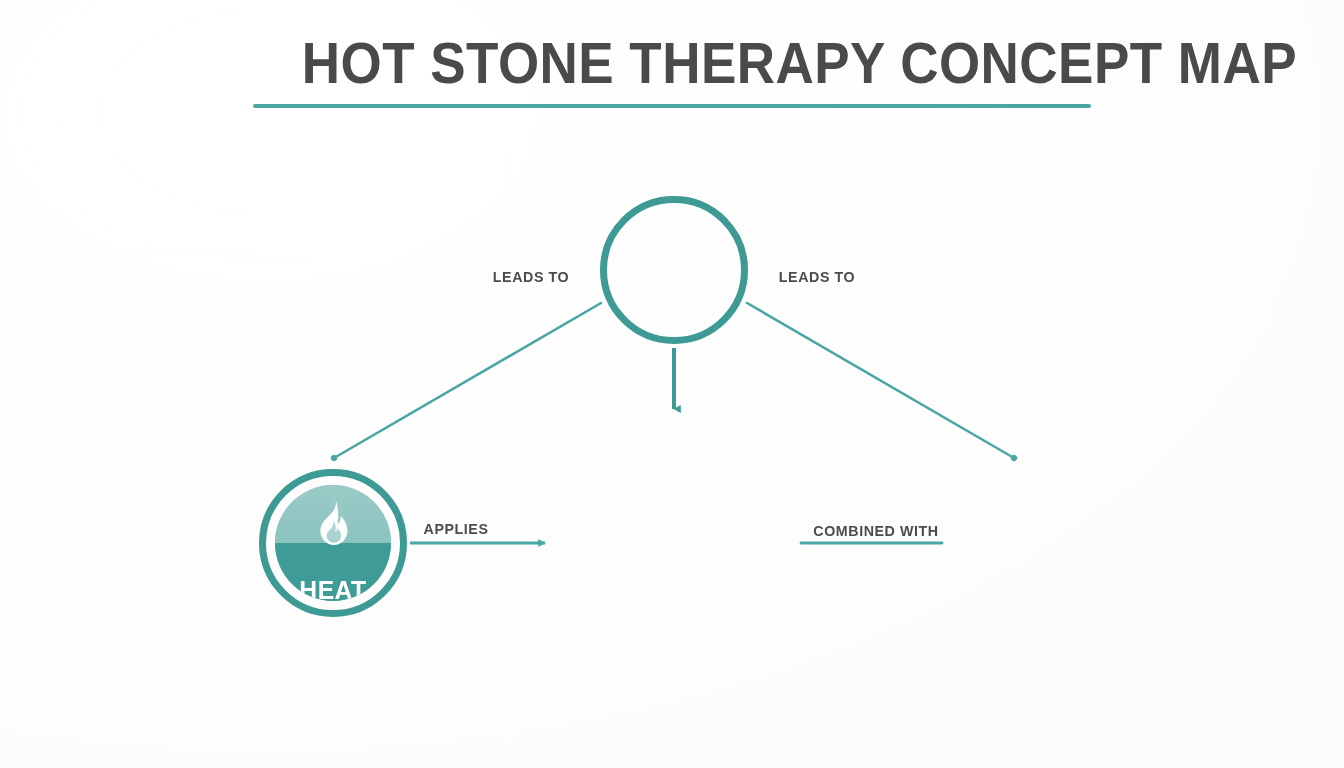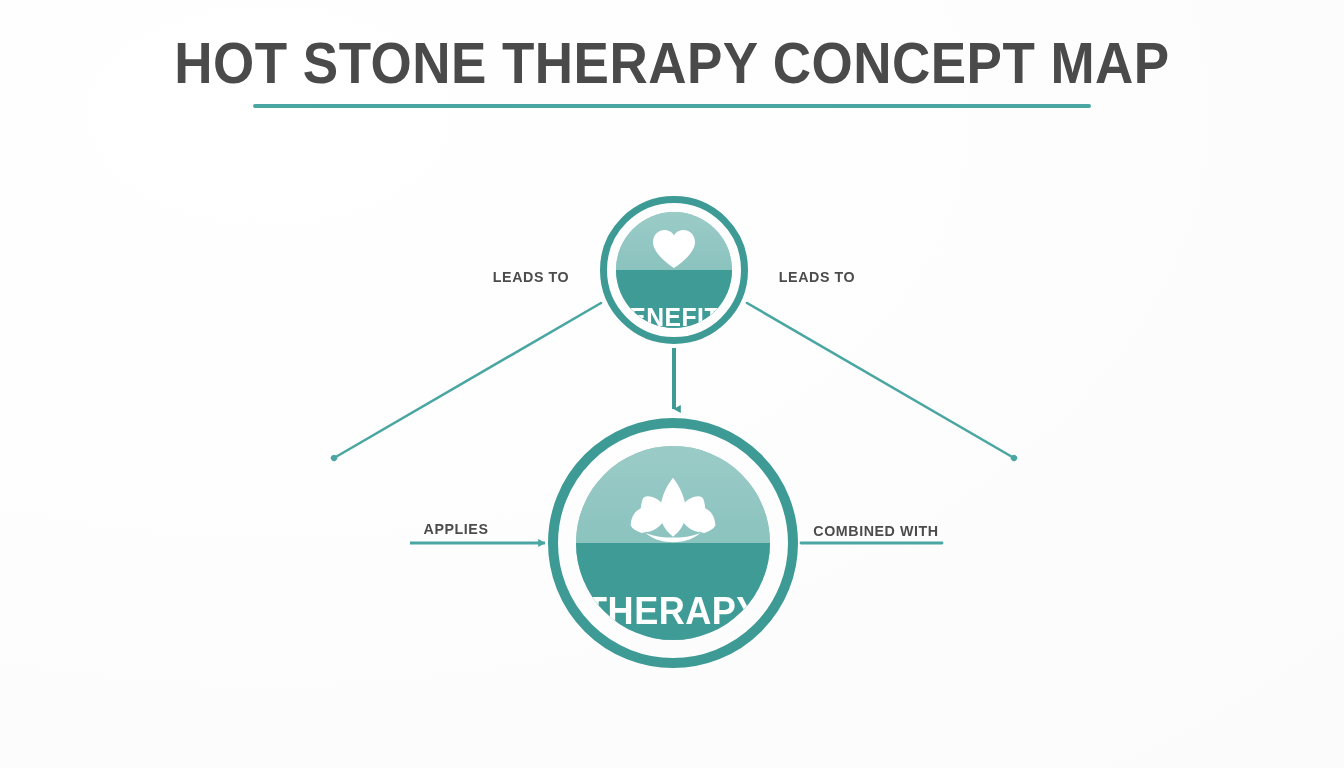--- a/index.html
+++ b/index.html
@@ -16,21 +16,21 @@
     background:
       radial-gradient(ellipse at 20% 15%, #ffffff 0%, #fdfdfd 55%, #fbfbfc 100%);
     overflow:hidden;
   }
 
   
   #title-block {
     position:absolute;
     left:0; top:34px;
     width:1344px;
-    text-align:center;
+    text-align:right;
   }
   #page-title {
     font-family:"Liberation Sans Narrow","Liberation Sans", sans-serif;
     font-size:57px;
     font-weight:bold;
     letter-spacing:0.5px;
     color:#4a4a4a;
     line-height:1.05;
     transform:scaleX(0.93);
     transform-origin:center;
@@ -164,55 +164,35 @@
   <div class="edge-label" style="left:531px; top:276px;">LEADS TO</div>
 
   <div class="edge-label" style="left:817px; top:276px;">LEADS TO</div>
 
   <div class="edge-label" style="left:456px; top:528px;">APPLIES</div>
 
   <div class="edge-label" style="left:876px; top:530px;">COMBINED WITH</div>
 
   <div class="node small" style="left:674px; top:270px;">
     <div class="node-ring"></div>
-    <div class="node-inner">
-      <div class="node-inner-top"></div>
-      <div class="node-inner-bottom"></div>
-      <svg class="node-icon" viewBox="0 0 48 44" style="width:46px;height:42px;top:16px;">
-        <path d="M24 42 C24 42 2 28.2 2 14.6 C2 7.1 7.6 2 14.2 2 C18.6 2 22.1 4.4 24 7.8
-                 C25.9 4.4 29.4 2 33.8 2 C40.4 2 46 7.1 46 14.6 C46 28.2 24 42 24 42 Z" fill="#ffffff"></path>
-      </svg>
-      <div class="node-label">BENEFITS</div>
-    </div>
   </div>
 
-  <div class="node large" style="left:673px; top:543px;">
+
+  <div class="node small" style="left:333px; top:543px;">
     <div class="node-ring"></div>
     <div class="node-inner">
       <div class="node-inner-top"></div>
       <div class="node-inner-bottom"></div>
-      <svg class="node-icon" viewBox="0 0 100 74" style="width:92px;height:68px;top:30px;">
-
-        <path d="M4 54 C4 40 14 33 25 33 C32 33 38 37 41 44 C35 54 26 60 16 62
-                 C10 60 6 58 4 54 Z" fill="#ffffff"></path>
-
-        <path d="M96 54 C96 40 86 33 75 33 C68 33 62 37 59 44 C65 54 74 60 84 62
-                 C90 60 94 58 96 54 Z" fill="#ffffff"></path>
-
-        <path d="M22 22 C32 22 41 30 44 41 C40 52 32 59 22 61 C15 52 13 36 17 25
-                 C18 23 20 22 22 22 Z" fill="#ffffff"></path>
-
-        <path d="M78 22 C68 22 59 30 56 41 C60 52 68 59 78 61 C85 52 87 36 83 25
-                 C82 23 80 22 78 22 Z" fill="#ffffff"></path>
-
-        <path d="M50 2 C58 12 64 26 64 39 C64 51 58 60 50 66 C42 60 36 51 36 39
-                 C36 26 42 12 50 2 Z" fill="#ffffff"></path>
-
-        <path d="M20 62 C30 70 40 72 50 72 C60 72 70 70 80 62
-                 C70 66 60 67 50 67 C40 67 30 66 20 62 Z" fill="#ffffff"></path>
+      <svg class="node-icon" viewBox="0 0 44 52" style="width:40px;height:47px;top:14px;">
+        <path d="M25 1 C26 9 23 13 18 18 C13 23 8 28 8 35.5 C8 44 14.8 51 23 51
+                 C31.2 51 38 44 38 35.5 C38 28.5 34.5 23 30.5 18.5
+                 C30.8 23 29.5 26 27 27.5 C28.5 20 28 9 25 1 Z" fill="#ffffff"></path>
+        <path d="M22.5 24 C23 29 21 31.5 18.5 34 C16.5 36 15 38 15 40.5
+                 C15 45 18.6 48.5 23 48.5 C27.4 48.5 31 45 31 40.5
+                 C31 37 29 34.5 26.5 32 C26.8 34.5 26 36 24.5 37
+                 C25.5 33 25 28 22.5 24 Z" fill="#a9d3d0"></path>
       </svg>
-      <div class="node-label">THERAPY</div>
+      <div class="node-label">HEAT</div>
     </div>
   </div>
-
 
 
 </div>
 
 </body></html>

